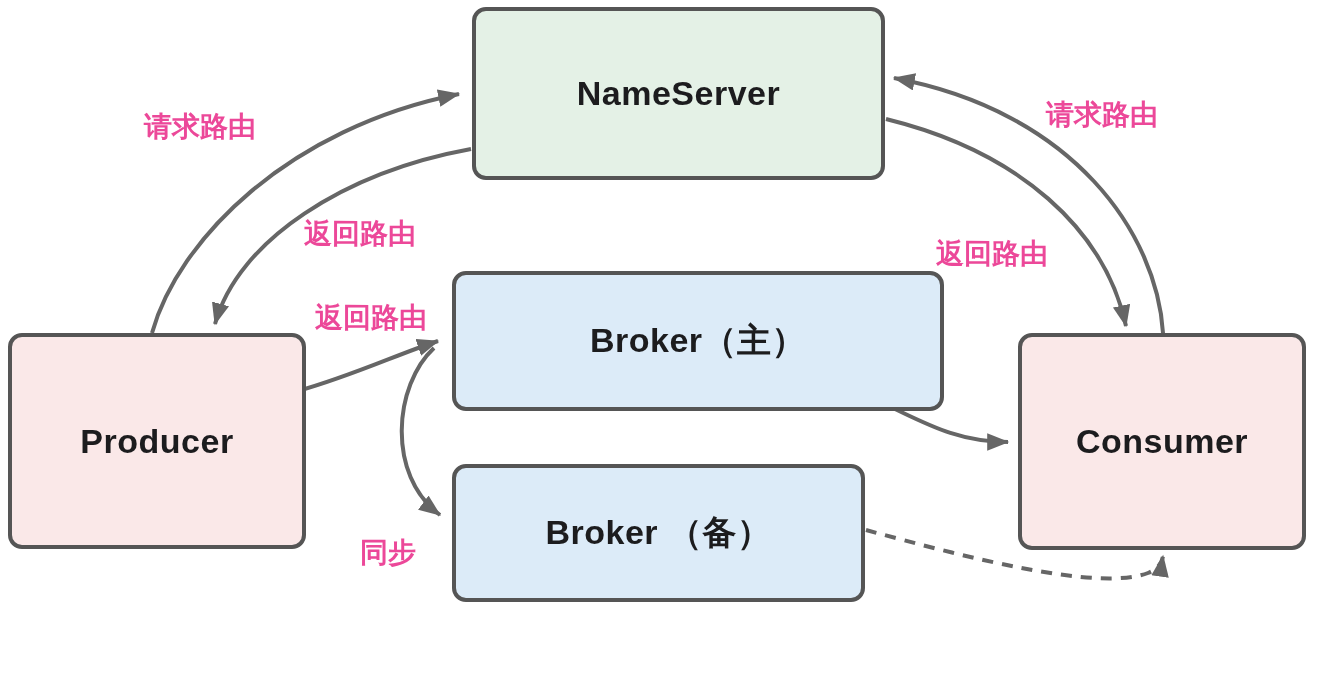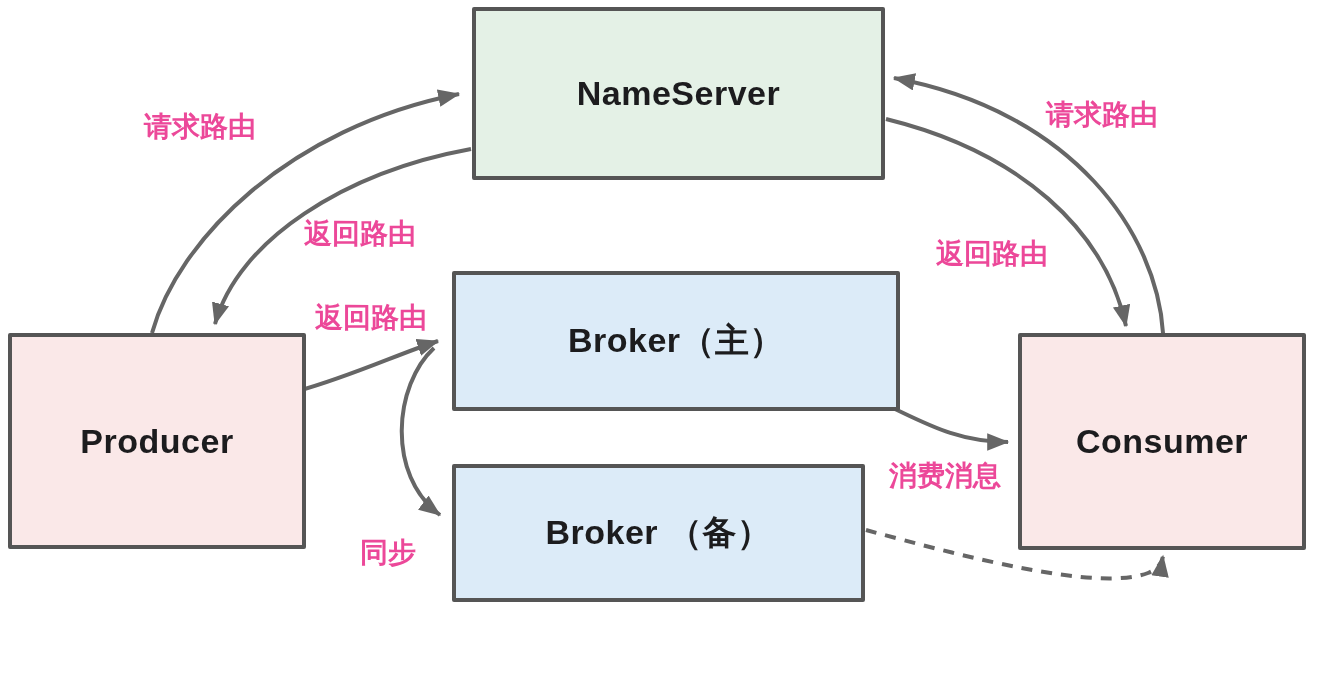--- a/index.html
+++ b/index.html
@@ -18,37 +18,37 @@
   svg.edges {
     position: absolute;
     left: 0; top: 0;
     width: 1320px;
     height: 681px;
   }
   .node {
     position: absolute;
     box-sizing: border-box;
     border: 4px solid #555555;
-    border-radius: 2px;
+    border-radius: 14px;
     display: flex;
     align-items: center;
     justify-content: center;
     text-align: center;
   }
   .node .node-label {
     font-size: 34px;
     font-weight: bold;
     color: #1c1c1e;
     letter-spacing: 0.5px;
     white-space: nowrap;
   }
   .node-nameserver { left: 472px; top: 7px;   width: 413px; height: 173px; background: #e4f1e6; }
   .node-producer   { left: 8px;   top: 333px; width: 298px; height: 216px; background: #fae8e8; }
   .node-consumer   { left: 1018px;top: 333px; width: 288px; height: 217px; background: #fae8e8; }
-  .node-broker-m   { left: 452px; top: 271px; width: 448px; height: 140px; background: #dcebf8; }
+  .node-broker-m   { left: 452px; top: 271px; width: 492px; height: 140px; background: #dcebf8; }
   .node-broker-s   { left: 452px; top: 464px; width: 413px; height: 138px; background: #dcebf8; }
   .edge-label {
     position: absolute;
     transform: translate(-50%, -50%);
     font-size: 28px;
     font-weight: bold;
     color: #ec4899;
     white-space: nowrap;
   }
   .lbl-req-left  { left: 200px;  top: 127px; }
@@ -114,16 +114,15 @@
   <div class="edge-label lbl-ret-left">返回路由</div>
 
   <div class="edge-label lbl-req-right">请求路由</div>
 
   <div class="edge-label lbl-ret-right">返回路由</div>
 
   <div class="edge-label lbl-send">返回路由</div>
 
   <div class="edge-label lbl-sync">同步</div>
 
-  <div class="edge-label lbl-consume">消费消息</div>
 
 
 </div>
 
 </body></html>

